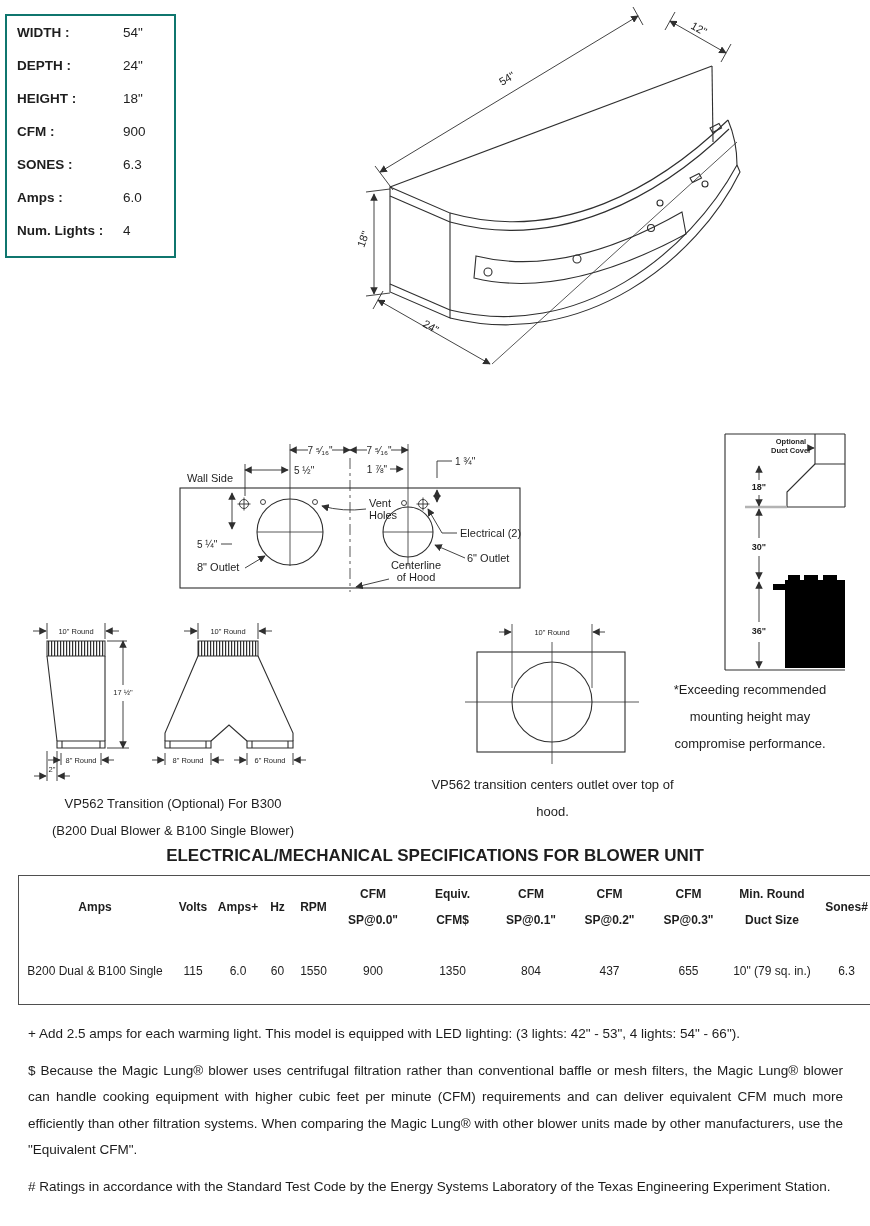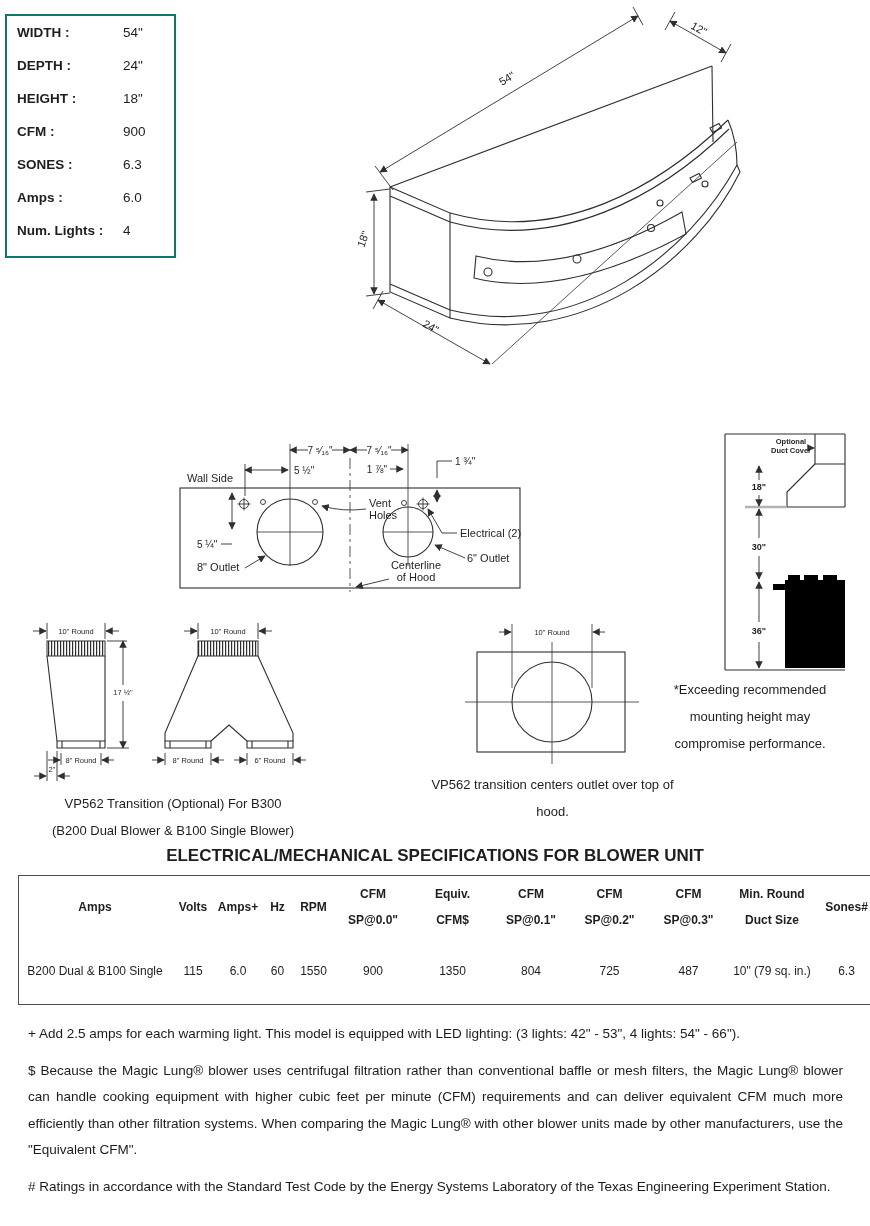--- a/index.html
+++ b/index.html
@@ -338,22 +338,22 @@
     </div>
     <div class="tr trd">
       <div class="td">B200 Dual &amp; B100 Single</div>
       <div class="td">115</div>
       <div class="td">6.0</div>
       <div class="td">60</div>
       <div class="td">1550</div>
       <div class="td">900</div>
       <div class="td">1350</div>
       <div class="td">804</div>
-      <div class="td">725</div>
-      <div class="td">487</div>
+      <div class="td">437</div>
+      <div class="td">655</div>
       <div class="td">10" (79 sq. in.)</div>
       <div class="td">6.3</div>
     </div>
   </div>
 
   <div class="footnotes">
     <p>+ Add 2.5 amps for each warming light. This model is equipped with LED lighting: (3 lights: 42" - 53", 4 lights: 54" - 66").</p>
     <p>$ Because the Magic Lung® blower uses centrifugal filtration rather than conventional baffle or mesh filters, the Magic Lung® blower can handle cooking equipment with higher cubic feet per minute (CFM) requirements and can deliver equivalent CFM much more efficiently than other filtration systems. When comparing the Magic Lung® with other blower units made by other manufacturers, use the "Equivalent CFM".</p>
     <p># Ratings in accordance with the Standard Test Code by the Energy Systems Laboratory of the Texas Engineering Experiment Station.</p>
   </div>

